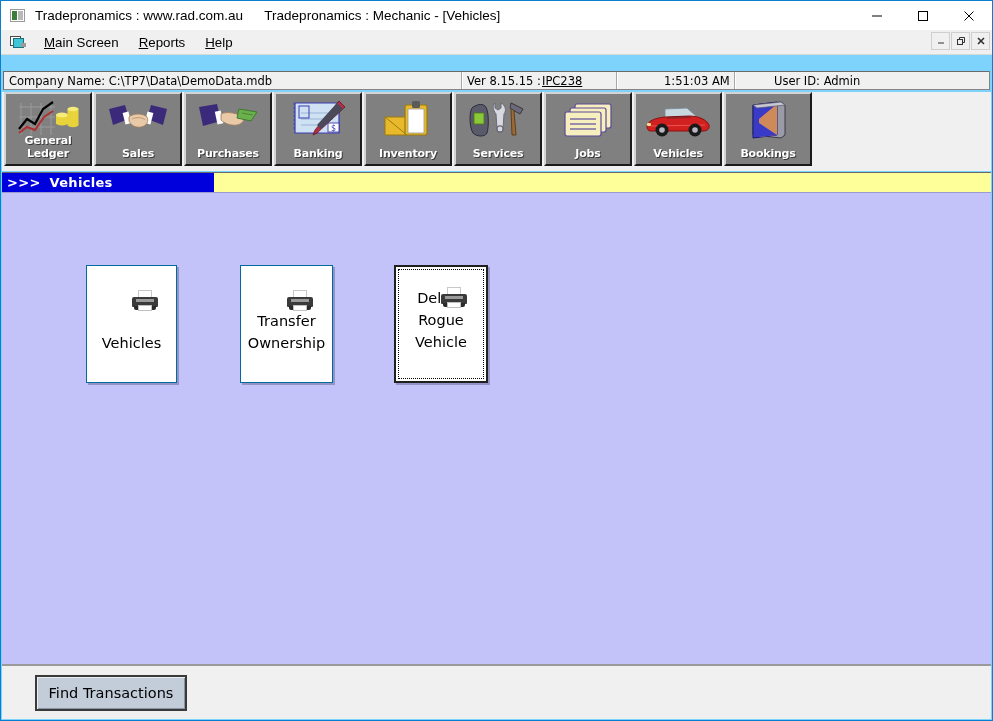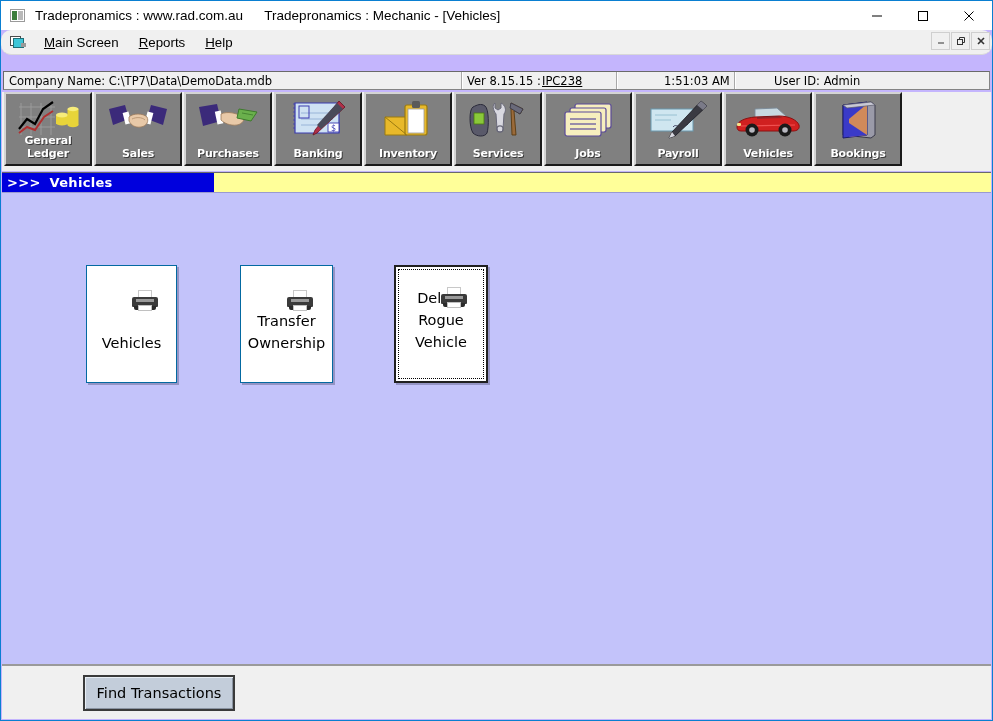--- a/index.html
+++ b/index.html
@@ -6,21 +6,21 @@
   body{
     width:993px;height:721px;overflow:hidden;
     font-family:"Liberation Sans",sans-serif;
     background:#ffffff;
     -webkit-font-smoothing:none;
   }
   #app{
     position:relative;width:993px;height:721px;
     box-sizing:border-box;
     border:1px solid #0a7fd1;
-    background:#c4b5fd;
+    background:#7dd3fc;
     display:flex;flex-direction:column;
   }
 
   
   .titlebar{
     height:29px;min-height:29px;background:#ffffff;
     display:flex;align-items:center;position:relative;
   }
   .tb-icon{
     width:16px;height:16px;margin-left:9px;margin-right:9px;
@@ -41,21 +41,20 @@
     width:46px;height:29px;display:flex;align-items:center;justify-content:center;
     font-size:13px;color:#000;
   }
   .tb-btn svg{display:block;}
 
   
   .menubar{
     height:24px;min-height:24px;background:#f0f0f0;
     display:flex;align-items:center;position:relative;
     border-bottom:1px solid #d8d8d8;
-    border-radius:10px;
   }
   .mdi-icon{
     width:18px;height:16px;margin-left:8px;margin-right:8px;position:relative;flex:0 0 auto;
   }
   .mdi-icon .f1{position:absolute;left:1px;top:2px;width:11px;height:10px;border:1px solid #4a4a4a;background:#fff;box-sizing:border-box;}
   .mdi-icon .f2{position:absolute;left:4px;top:4px;width:11px;height:10px;border:1px solid #1f6f78;background:#3ec6d8;box-sizing:border-box;}
   .mdi-icon .f3{position:absolute;left:12px;top:9px;width:5px;height:4px;background:#9a9a9a;}
   .menu-item{
     font-size:13.3px;color:#000;padding:1px 9px;margin-right:2px;white-space:nowrap;
   }
@@ -154,21 +153,21 @@
   .printer .paper-top{position:absolute;left:6px;top:0;width:14px;height:8px;background:#ffffff;border:1px solid #c8c8c8;box-sizing:border-box;}
   .printer .body{position:absolute;left:0;top:7px;width:26px;height:10px;background:#3a3a3a;border-radius:2px 2px 1px 1px;}
   .printer .slot{position:absolute;left:4px;top:9px;width:18px;height:3px;background:#9a9a9a;}
   .printer .paper-out{position:absolute;left:6px;top:15px;width:14px;height:6px;background:#ffffff;border:1px solid #c0c0c0;box-sizing:border-box;}
   .printer .foot{position:absolute;left:2px;top:16px;width:22px;height:4px;background:#2a2a2a;border-radius:0 0 2px 2px;}
 
   
   .bottombar{
     height:55px;min-height:55px;background:#f0f0f0;margin:0 1px 1px 1px;
     border-top:2px solid #9a9a9a;
-    display:flex;align-items:center;box-sizing:border-box;padding-left:48px;
+    display:flex;align-items:center;box-sizing:border-box;
   }
   .find-btn{
     margin-left:33px;width:152px;height:36px;
     background:#c3cdda;
     border:2px solid #3a3a3a;
     box-shadow:inset 1px 1px 0 #e8eef5, inset -1px -1px 0 #8a94a2;
     font-family:"DejaVu Sans",sans-serif;font-size:14.5px;color:#000;
     display:flex;align-items:center;justify-content:center;box-sizing:border-box;
   }
 </style>
@@ -369,36 +368,20 @@
             <line x1="13" y1="20" x2="39" y2="20"></line>
             <line x1="13" y1="25" x2="39" y2="25"></line>
             <line x1="13" y1="30" x2="39" y2="30"></line>
           </g>
         </svg>
       </div>
       <div class="lbl">Jobs</div>
     </div>
 
 
-    <div class="tool-btn">
-      <div class="ico">
-        <svg width="62" height="42" viewBox="0 0 62 42">
-          <rect x="4" y="10" width="42" height="22" fill="#cfe6f0" stroke="#6a9ab0" stroke-width="1"></rect>
-          <g stroke="#8ab8ca" stroke-width="0.8">
-            <line x1="8" y1="16" x2="30" y2="16"></line>
-              <line x1="8" y1="21" x2="24" y2="21"></line>
-          </g>
-          <path d="M26,28 C29,24 32,30 35,26 C37,24 39,27 41,25" fill="none" stroke="#3a3a5a" stroke-width="0.9"></path>
-          <path d="M54,2 L60,7 L28,37 L22,39 L25,33 Z" fill="#3a3a42" stroke="#1a1a22" stroke-width="0.8"></path>
-          <path d="M54,2 L60,7 L56,11 L50,6 Z" fill="#7a7a88"></path>
-          <path d="M25,33 L22,39 L28,37 Z" fill="#d8d8e0"></path>
-        </svg>
-      </div>
-      <div class="lbl">Payroll</div>
-    </div>
 
     <div class="tool-btn">
       <div class="ico">
         <svg width="70" height="42" viewBox="0 0 70 42">
           <path d="M22,10 L44,9 L54,18 L22,19 Z" fill="#c8d8e0" stroke="#7a8a98" stroke-width="0.9"></path>
           <path d="M4,28 C4,22 12,19 22,18 L46,17 C56,17 64,21 66,26 C67,30 64,32 60,32 L8,32 C5,32 4,30 4,28 Z" fill="#d02020" stroke="#8a1010" stroke-width="1"></path>
           <path d="M24,18 L44,17 L50,19 L24,20 Z" fill="#2a2a3a" opacity="0.35"></path>
           <path d="M8,27 L62,26" stroke="#f05050" stroke-width="1.2"></path>
           <circle cx="19" cy="31" r="6.5" fill="#1a1a1a"></circle>
             <circle cx="19" cy="31" r="2.8" fill="#b8b8c0"></circle>

